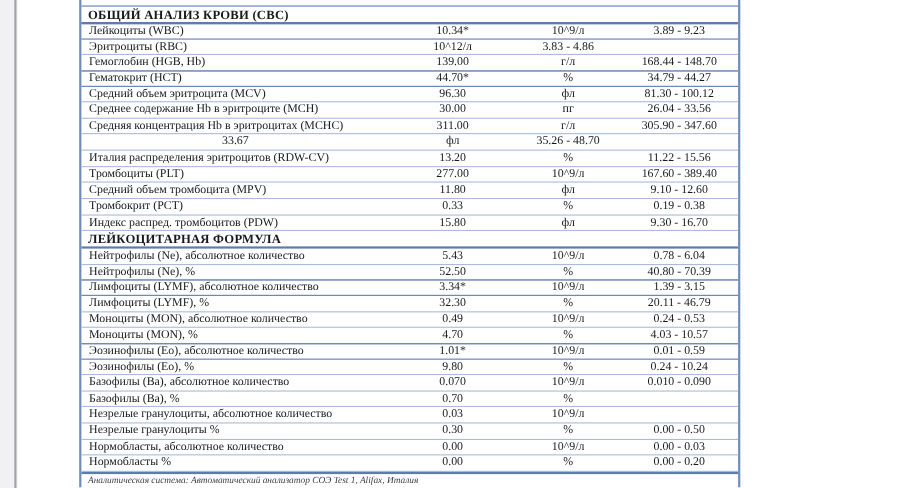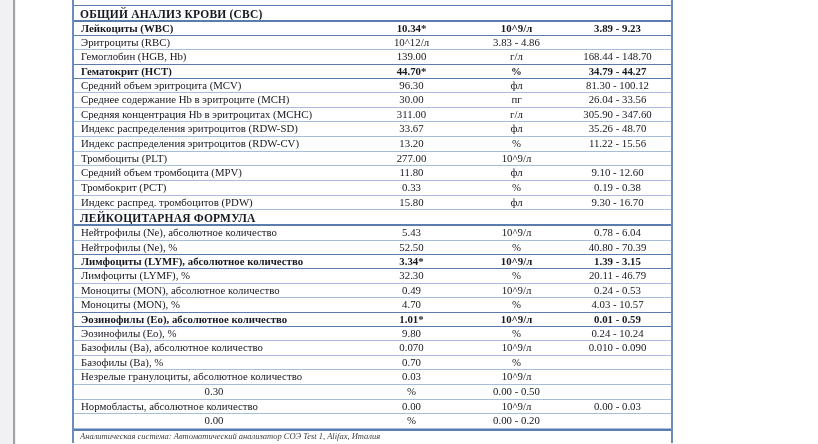--- a/index.html
+++ b/index.html
@@ -36,21 +36,21 @@
   }
   .data-row{
     display:grid;
     grid-template-columns:280px 115px 95px 1fr;
     height:14.63px;line-height:13.8px;
     font-size:10.8px;
     border-bottom:1px solid var(--line-light);
     white-space:nowrap;overflow:hidden;
   }
   .data-row.hl{
-    font-weight:bold;
+    font-weight:normal;
     border-bottom:1px solid var(--line-dark);
     border-top:1px solid var(--line-dark);
     margin-top:-1px;
   }
   .cell-name{padding-left:7px;overflow:hidden;}
   .cell-val,.cell-unit,.cell-range{text-align:center;overflow:hidden;}
   .table-footer{
     border-top:2px solid var(--line-dark);
     height:14px;
     font-size:8.5px;line-height:11px;
@@ -108,35 +108,35 @@
     <span class="cell-unit">пг</span>
     <span class="cell-range">26.04 - 33.56</span>
   </div>
           <div class="data-row">
     <span class="cell-name">Средняя концентрация Hb в эритроцитах (MCHC)</span>
     <span class="cell-val">311.00</span>
     <span class="cell-unit">г/л</span>
     <span class="cell-range">305.90 - 347.60</span>
   </div>
           <div class="data-row">
-    <span class="cell-name">Индекс распределения эритроцитов (RDW-SD)</span>
     <span class="cell-val">33.67</span>
     <span class="cell-unit">фл</span>
     <span class="cell-range">35.26 - 48.70</span>
   </div>
           <div class="data-row">
-    <span class="cell-name">Индекс распределения эритроцитов (RDW-CV)</span>
+    <span class="cell-name">Италия распределения эритроцитов (RDW-CV)</span>
     <span class="cell-val">13.20</span>
     <span class="cell-unit">%</span>
     <span class="cell-range">11.22 - 15.56</span>
   </div>
           <div class="data-row">
     <span class="cell-name">Тромбоциты (PLT)</span>
     <span class="cell-val">277.00</span>
     <span class="cell-unit">10^9/л</span>
+    <span class="cell-range">167.60 - 389.40</span>
   </div>
           <div class="data-row">
     <span class="cell-name">Средний объем тромбоцита (MPV)</span>
     <span class="cell-val">11.80</span>
     <span class="cell-unit">фл</span>
     <span class="cell-range">9.10 - 12.60</span>
   </div>
           <div class="data-row">
     <span class="cell-name">Тромбокрит (PCT)</span>
     <span class="cell-val">0.33</span>
@@ -210,31 +210,33 @@
     <span class="cell-name">Базофилы (Ва), %</span>
     <span class="cell-val">0.70</span>
     <span class="cell-unit">%</span>
   </div>
           <div class="data-row">
     <span class="cell-name">Незрелые гранулоциты, абсолютное количество</span>
     <span class="cell-val">0.03</span>
     <span class="cell-unit">10^9/л</span>
   </div>
           <div class="data-row">
+    <span class="cell-name">Незрелые гранулоциты %</span>
     <span class="cell-val">0.30</span>
     <span class="cell-unit">%</span>
     <span class="cell-range">0.00 - 0.50</span>
   </div>
           <div class="data-row">
     <span class="cell-name">Нормобласты, абсолютное количество</span>
     <span class="cell-val">0.00</span>
     <span class="cell-unit">10^9/л</span>
     <span class="cell-range">0.00 - 0.03</span>
   </div>
           <div class="data-row">
+    <span class="cell-name">Нормобласты %</span>
     <span class="cell-val">0.00</span>
     <span class="cell-unit">%</span>
     <span class="cell-range">0.00 - 0.20</span>
   </div>
         </div>
       <div class="table-footer">Аналитическая система: Автоматический анализатор СОЭ Test 1, Alifax, Италия</div>
     </div>
   </div>
   <div class="right-gray"></div>
 </div>

